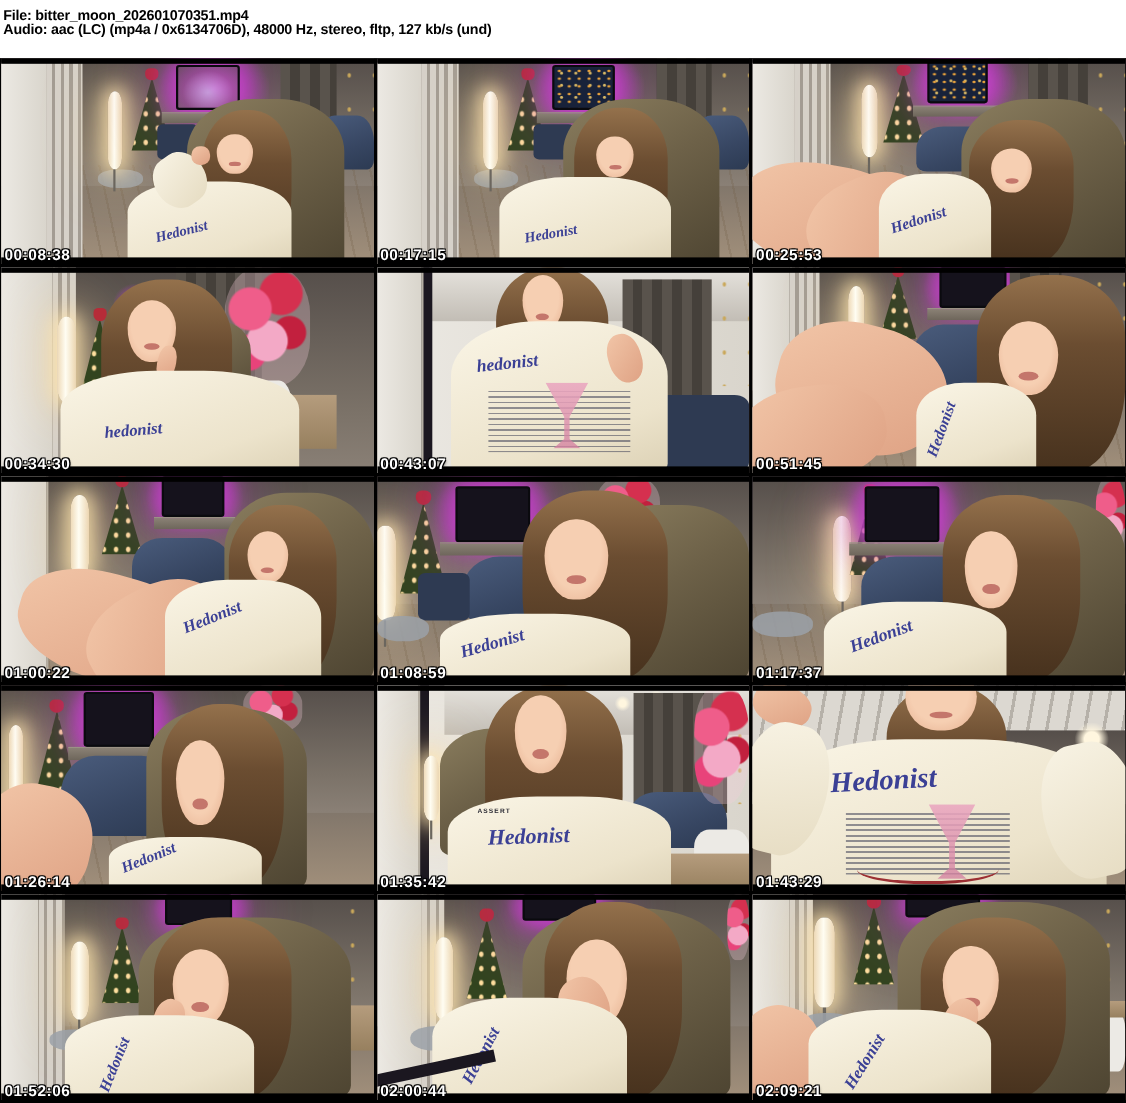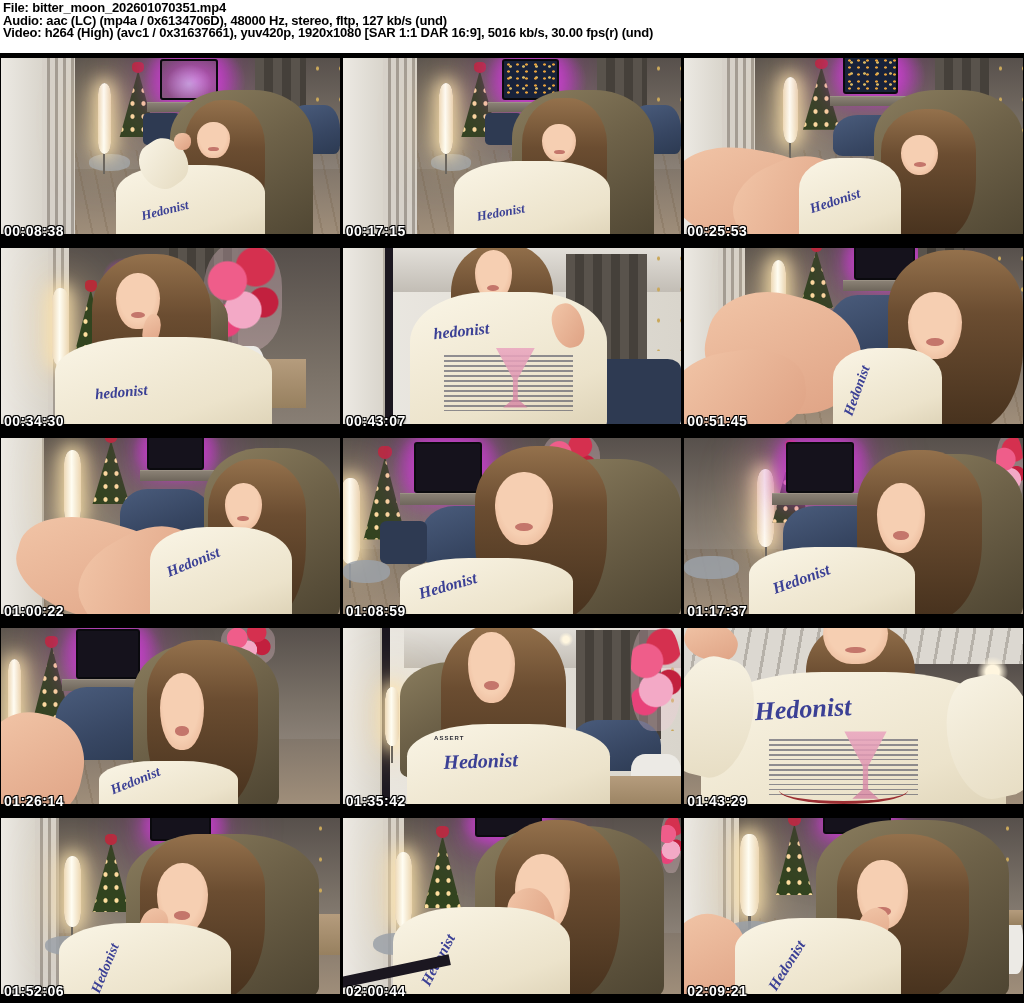--- a/index.html
+++ b/index.html
@@ -1,20 +1,20 @@
 <!DOCTYPE html>
 <html><head>
 <meta charset="utf-8">
 <style>
   html,body{margin:0;padding:0;background:#000;}
   .sheet{position:relative;width:1024px;height:1003px;background:#000;overflow:hidden;
          font-family:"Liberation Sans",sans-serif;}
   
   .hdr{position:absolute;top:0;left:0;width:100%;height:53px;background:#ffffff;
-       padding:2px 0 0 3px;box-sizing:border-box;}
+       padding:8px 0 0 3px;box-sizing:border-box;}
   .hdr div{font-size:13px;font-weight:bold;color:#000;line-height:12.6px;
            letter-spacing:-0.2px;white-space:nowrap;}
   
   .grid{position:absolute;top:53px;left:0;right:0;bottom:0;display:grid;
         grid-template-columns:repeat(3,1fr);grid-template-rows:repeat(5,1fr);
         gap:3px;background:#000;padding:0 1px 3px 1px;box-sizing:border-box;}
   .thumb{position:relative;overflow:hidden;background:#161218;}
   .scene{position:absolute;inset:0;overflow:hidden;
          background:linear-gradient(180deg,#46404a 0%,#7c7268 55%,#a2907b 100%);}
   .scene::before{content:"";position:absolute;top:0;left:0;right:0;height:2.5%;
@@ -89,21 +89,20 @@
   .ly-table{background:linear-gradient(180deg,#b59c7d,#97805f);}
   .ly-whitechair{background:#eceae5;border-radius:28%;}
 </style>
 </head>
 <body>
 
 <div class="sheet">
   <div class="hdr">
     <div>File: bitter_moon_202601070351.mp4</div>
     <div>Audio: aac (LC) (mp4a / 0x6134706D), 48000 Hz, stereo, fltp, 127 kb/s (und)</div>
-    <div>Video: h264 (High) (avc1 / 0x31637661), yuv420p, 1920x1080 [SAR 1:1 DAR 16:9], 5016 kb/s, 30.00 fps(r) (und)</div>
   </div>
   <div class="grid">
     <div class="thumb">
         <div class="scene">
           <div class="ly ly-panel ly-panel-wall" style="left: 0%; top: 0%; width: 100%; height: 62%; z-index: 1;"></div>
           <div class="ly ly-panel ly-panel-floor" style="left: 0%; top: 52%; width: 100%; height: 48%; z-index: 2;"></div>
           <div class="ly ly-panel ly-panel-door" style="left: 0%; top: 2%; width: 12%; height: 98%; z-index: 3;"></div>
           <div class="ly ly-panel ly-panel-slats" style="left: 12%; top: 2%; width: 10%; height: 96%; z-index: 4;"></div>
           <div class="ly ly-rug" style="left: 26%; top: 54%; width: 12%; height: 9%; z-index: 5;"></div>
           <div class="ly ly-lamp" style="left: 28.5%; top: 16%; width: 4%; height: 38%; z-index: 6;"></div>

